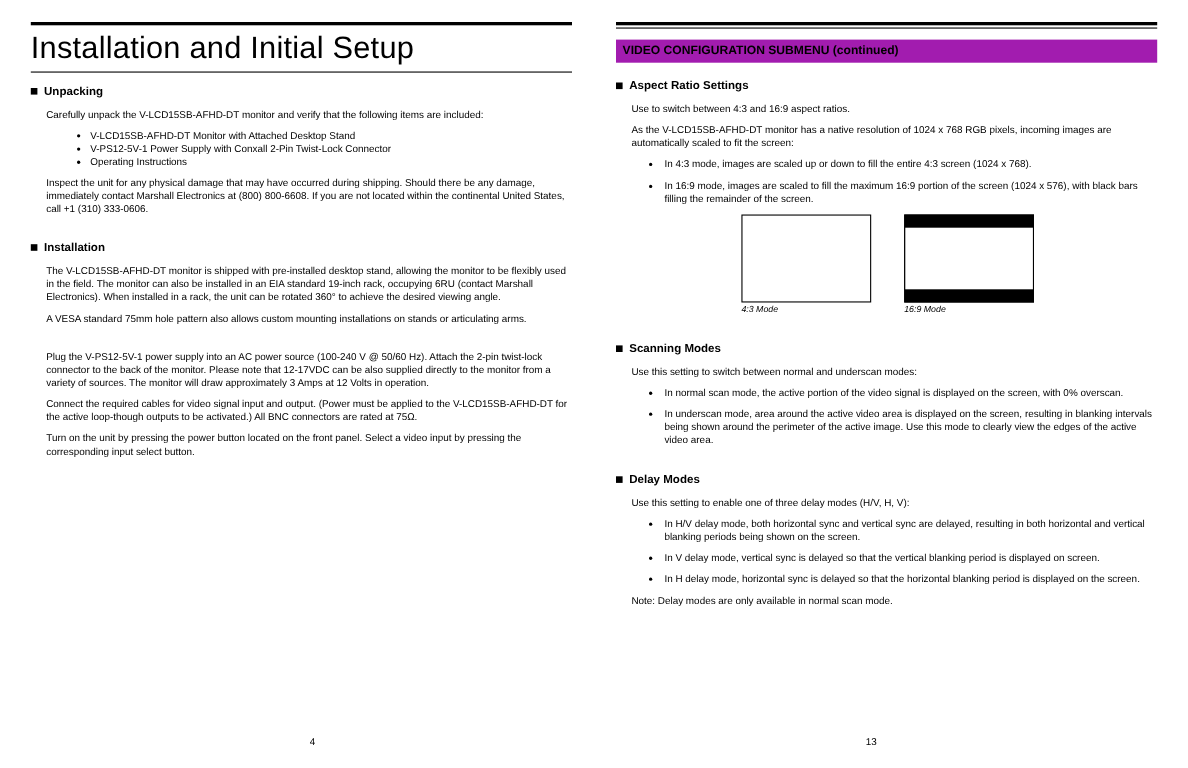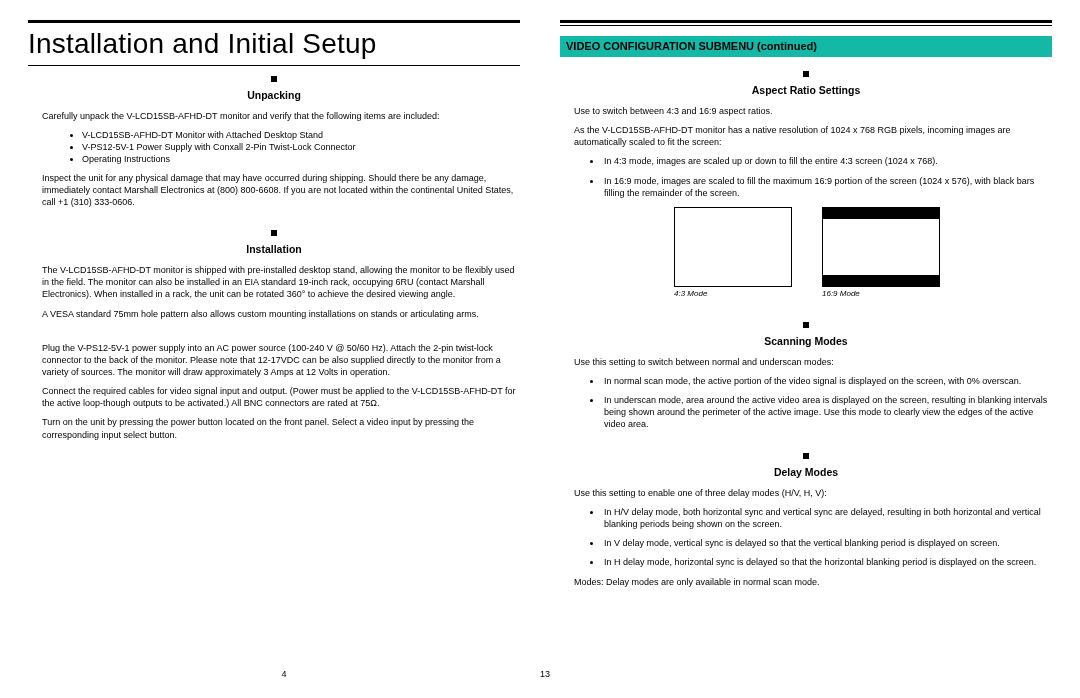--- a/index.html
+++ b/index.html
@@ -39,38 +39,37 @@
     margin: 0 0 2px 0;
     letter-spacing: 0.2px;
   }
   .title-right {
     font-size: 15px;
     font-weight: bold;
     text-align: right;
     margin: 4px 0 2px 0;
   }
   .subheader-bar {
-    background: #14b8a6;
+    background: #a21caf;
     color: #000;
     font-weight: bold;
     font-size: 11px;
     padding: 3px 6px;
     margin: 0 0 14px 0;
   }
   .sect {
     margin: 0 0 22px 0;
   }
   .sect-title {
     font-weight: bold;
     font-size: 10.5px;
     margin: 0 0 8px 0;
     display: flex;
     align-items: center;
     gap: 6px;
-    flex-direction: column;
   }
   .sect-title .sq {
     display: inline-block;
     width: 6px;
     height: 6px;
     background: #000;
   }
   .body-indent {
     padding-left: 14px;
   }
@@ -118,21 +117,21 @@
     margin-top: 2px;
   }
   .footer {
     position: absolute;
     bottom: 18px;
     width: 1080px;
     display:flex;
     padding: 0 28px;
   }
   .footer .half { flex:1 1 50%; text-align:center; }
-  .footer .half:last-child { text-align:left; padding-right:8px; }
+  .footer .half:last-child { text-align:center; padding-right:8px; }
   .footer .half:first-child { text-align:center; }
 </style>
 </head>
 <body>
 
 <div class="page">
 
   <div class="col-left">
     <hr class="thick-rule">
     <div class="title-main">Installation and Initial Setup</div>
@@ -226,21 +225,21 @@
         <span class="sq"></span>
         <span>Delay Modes</span>
       </div>
       <div class="body-indent">
         <p>Use this setting to enable one of three delay modes (H/V, H, V):</p>
         <ul class="bullets">
           <li>In H/V delay mode, both horizontal sync and vertical sync are delayed, resulting in both horizontal and vertical blanking periods being shown on the screen.</li>
           <li>In V delay mode, vertical sync is delayed so that the vertical blanking period is displayed on screen.</li>
           <li>In H delay mode, horizontal sync is delayed so that the horizontal blanking period is displayed on the screen.</li>
         </ul>
-        <p>Modes: Delay modes are only available in normal scan mode.</p>
+        <p>Note: Delay modes are only available in normal scan mode.</p>
       </div>
     </div>
   </div>
 
 </div>
 
 <div class="footer">
   <div class="half">4</div>
   <div class="half">13</div>
 </div>

